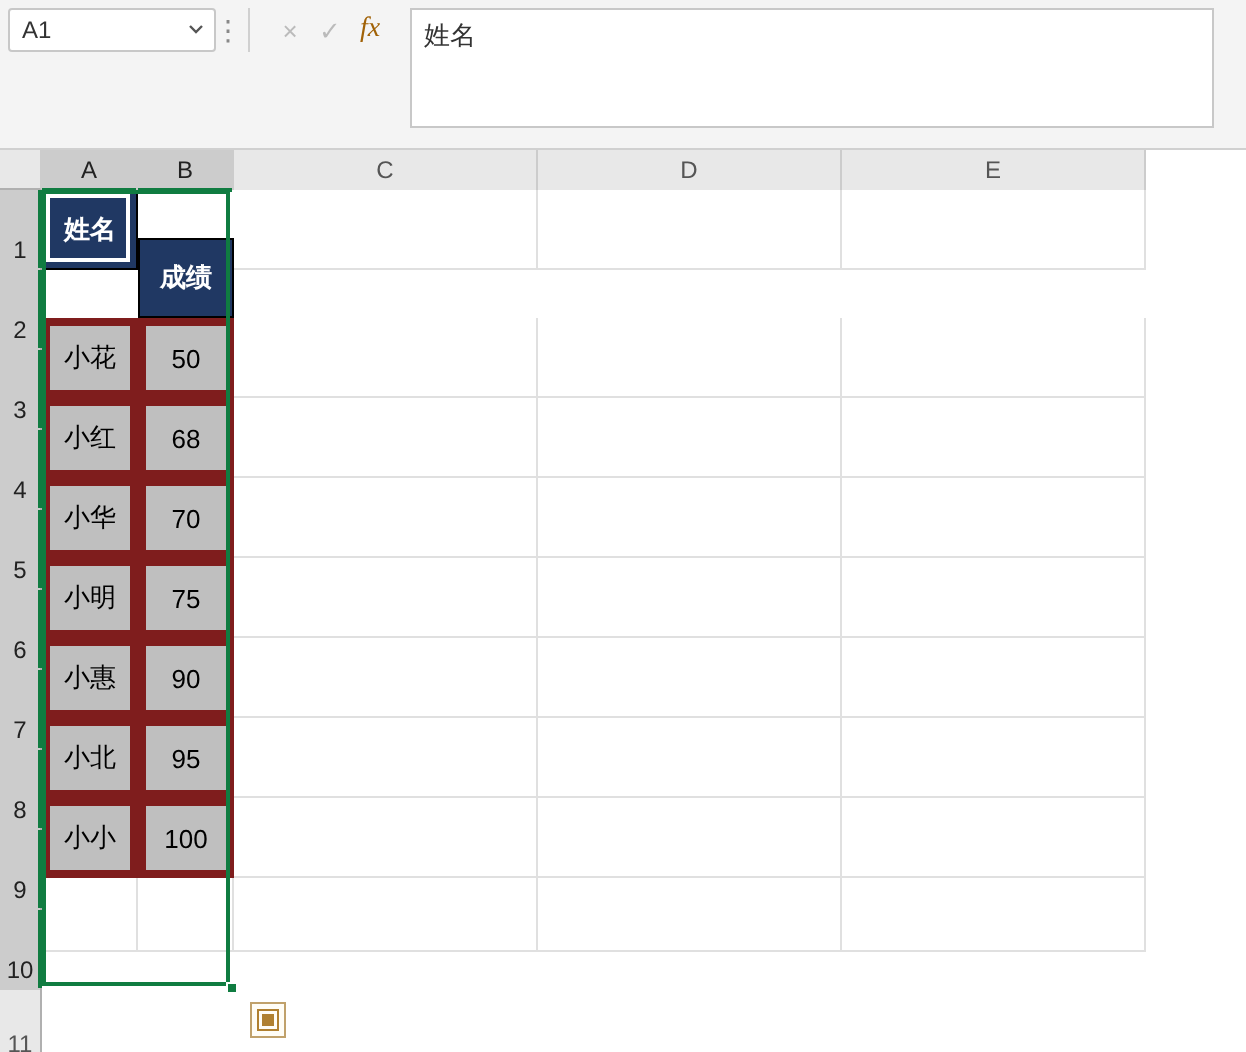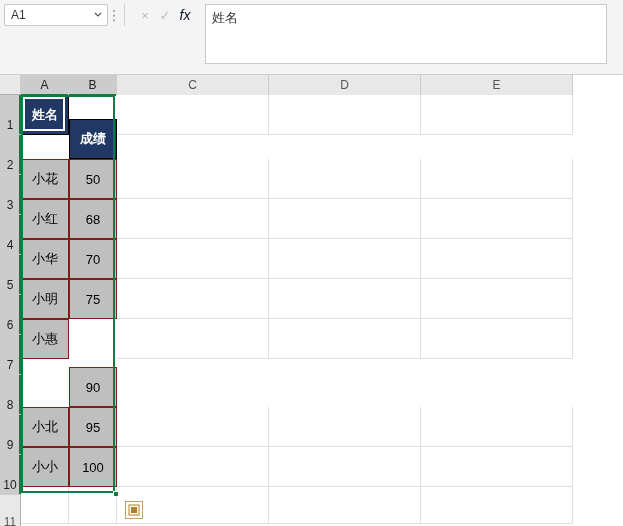--- a/index.html
+++ b/index.html
@@ -53,21 +53,21 @@
     display: flex;
     align-items: center;
     height: 22px;
     padding: 0 6px;
   }
   .fx-btn {
     width: 20px; height: 22px;
     display:flex;align-items:center;justify-content:center;
     color:#bbb; font-size:13px;
   }
-  .fx-btn.fx { color:#0f172a; font-style: italic; font-family: Liberation Sans, sans-serif; font-size:14px;}
+  .fx-btn.fx { color:#a16207; font-style: italic; font-family: Liberation Serif, serif; font-size:14px;}
   .formula-input {
     flex: 1 1 auto;
     height: 60px;
     background: #fff;
     border: 1px solid #c8c8c8;
     padding: 4px 6px;
     font-size: 13px;
     margin-left: 4px;
   }
 
@@ -137,21 +137,21 @@
   }
   .th-c {
     background:#203863;
     color:#fff;
     font-weight:bold;
     border:1px solid #000;
   }
   .td-c {
     background:#bfbfbf;
     color:#000;
-    border:1px solid #7f1d1d;
+    border:4px solid #7f1d1d;
   }
 
   
   .sel-rect {
     position:absolute;
     border:2px solid #107c41;
     pointer-events:none;
   }
   .sel-inner {
     position:absolute;
@@ -252,21 +252,21 @@
       </div>
       <div class="crow">
         <div class="cell td-c" style="width: 48px; height: 40px;">小明</div>
         <div class="cell td-c" style="width: 48px; height: 40px;">75</div>
         <div class="cell" style="width: 152px; height: 40px;"></div>
         <div class="cell" style="width: 152px; height: 40px;"></div>
         <div class="cell" style="width: 152px; height: 40px;"></div>
       </div>
       <div class="crow">
         <div class="cell td-c" style="width: 48px; height: 40px;">小惠</div>
-        <div class="cell td-c" style="width: 48px; height: 40px; margin-top: 48px;">90</div>
+        <div class="cell td-c" style="width: 48px; height: 40px;">90</div>
         <div class="cell" style="width: 152px; height: 40px;"></div>
         <div class="cell" style="width: 152px; height: 40px;"></div>
         <div class="cell" style="width: 152px; height: 40px;"></div>
       </div>
       <div class="crow">
         <div class="cell td-c" style="width: 48px; height: 40px;">小北</div>
         <div class="cell td-c" style="width: 48px; height: 40px;">95</div>
         <div class="cell" style="width: 152px; height: 40px;"></div>
         <div class="cell" style="width: 152px; height: 40px;"></div>
         <div class="cell" style="width: 152px; height: 40px;"></div>

